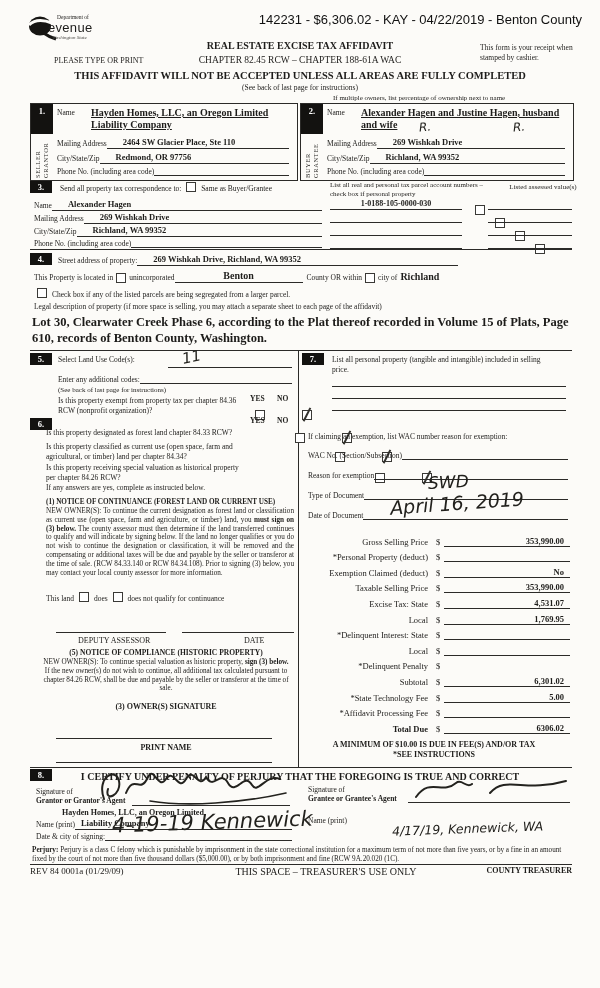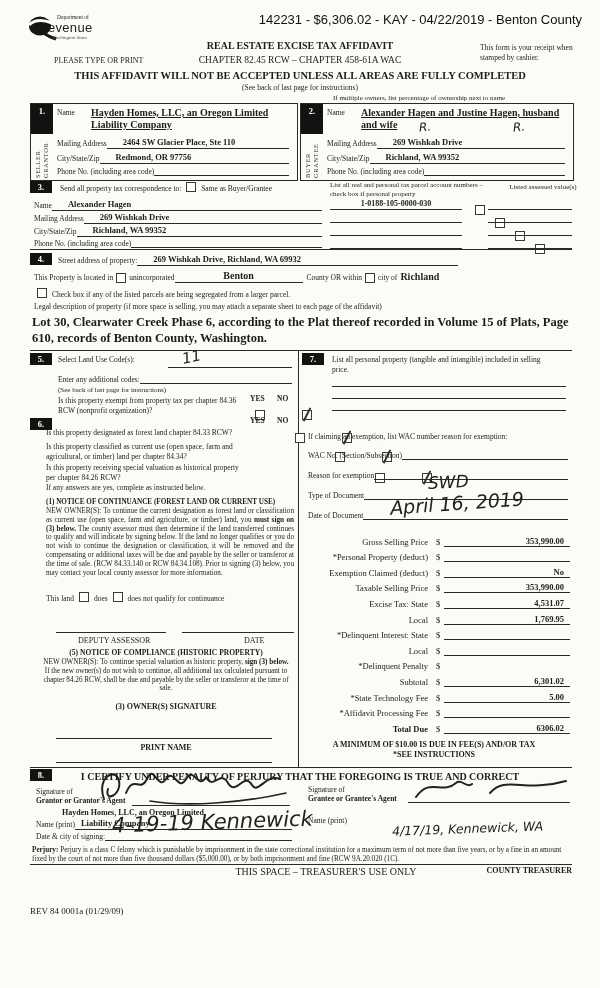--- a/index.html
+++ b/index.html
@@ -3,21 +3,21 @@
 <meta charset="utf-8">
 <style>
   html,body{margin:0;padding:0;background:#e9e8e4;}
   .page{position:relative;width:600px;height:988px;background:#fcfbf8;font-family:"Liberation Serif",serif;color:#1d1c1a;overflow:hidden;}
   .abs{position:absolute;}
   .f7{font-size:7px;line-height:8.5px;}
   .f72{font-size:7.2px;line-height:8.8px;}
   .f75{font-size:7.5px;line-height:9.5px;}
   .f8{font-size:8px;line-height:10px;}
   .f85{font-size:10px;line-height:10.5px;}
-  .f9{font-size:9px;line-height:11px;margin-top:40px;}
+  .f9{font-size:9px;line-height:11px;}
   .f10{font-size:10px;line-height:12px;}
   .b{font-weight:bold;}
   .ctr{text-align:center;}
   .jc{text-align:justify;}
   .nw{white-space:nowrap;}
   .row{display:flex;align-items:flex-end;}
   .line{flex:1;border-bottom:1px solid #2b2a28;min-height:9px;}
   .lv{font-weight:bold;font-size:8.5px;white-space:nowrap;padding-left:16px;line-height:10px;}
   .ul{text-decoration:underline;}
   .cb{display:inline-block;width:8px;height:8px;border:1px solid #3a3936;background:#fff;position:relative;vertical-align:-1px;margin:0 3px;}
@@ -49,21 +49,21 @@
       <path d="M1,10 Q9,2 24,8" stroke="#fcfbf8" stroke-width="3" fill="none"></path>
       <path d="M14,17 Q21,22 28,24" stroke="#161513" stroke-width="3.2" fill="none"></path>
     </svg>
     <span class="abs" style="left:29px;top:1px;font-size:5.5px;">Department of</span>
     <span class="abs sans" style="left:20px;top:7px;font-size:13px;letter-spacing:.3px;">evenue</span>
     <span class="abs" style="left:24px;top:22px;font-size:5px;font-style:italic;color:#4a4945;">Washington State</span>
   </div>
 
   <div class="abs f8" style="left:38px;top:56px;padding-left:16px;">PLEASE TYPE OR PRINT</div>
   <div class="abs b ctr" style="left:150px;top:40px;width:300px;font-size:10px;">REAL ESTATE EXCISE TAX AFFIDAVIT</div>
-  <div class="abs ctr" style="left:150px;top:55px;width:300px;font-size:9.5px;">CHAPTER 82.45 RCW – CHAPTER 458-61A WAC</div>
+  <div class="abs ctr" style="left:150px;top:55px;width:300px;font-size:9.5px;">CHAPTER 82.45 RCW – CHAPTER 188-61A WAC</div>
   <div class="abs f75" style="left:480px;top:43px;width:96px;">This form is your receipt when stamped by cashier.</div>
   <div class="abs b ctr" style="left:30px;top:70px;width:540px;font-size:10.5px;">THIS AFFIDAVIT WILL NOT BE ACCEPTED UNLESS ALL AREAS ARE FULLY COMPLETED</div>
   <div class="abs ctr f75" style="left:30px;top:83px;width:540px;">(See back of last page for instructions)</div>
 
   <div class="abs f75" style="left:85px;top:106px;">
     <span class="cb"></span>
     <span>Check box if partial sale of property</span>
   </div>
   <div class="abs f7" style="left:333px;top:94px;">If multiple owners, list percentage of ownership next to name</div>
 
@@ -153,21 +153,21 @@
     <span class="cb abs" style="left:442px;top:59px;"></span>
     <div class="hr" style="left:458px;top:68px;width:84px;"></div>
   </div>
 
   <div class="hr" style="left:30px;top:249px;width:542px;"></div>
 
   <div class="abs" style="left:30px;top:252px;width:542px;height:96px;">
     <div class="tab tsm" style="left:0;top:1px;">4.</div>
     <div class="abs row f75" style="left:28px;top:2px;width:400px;">
       <span class="nw">Street address of property:</span>
-      <span class="line"><span class="lv">269 Wishkah Drive, Richland, WA  69932</span></span>
+      <span class="line"><span class="lv">269 Wishkah Drive, Richland, WA  99352</span></span>
     </div>
     <div class="abs f75" style="left:4px;top:19px;width:538px;display:flex;align-items:flex-end;">
       <span class="nw">This Property is located in</span>
       <span class="cb"></span>
       <span class="nw">unincorporated</span>
       <span class="line" style="max-width:128px;text-align:center;"><span class="b f85">Benton</span></span>
       <span class="nw" style="margin-left:4px;">County OR  within</span>
       <span class="cb"></span>
       <span class="nw">city of</span>
       <span class="b f85 nw" style="margin-left:3px;">Richland</span>

